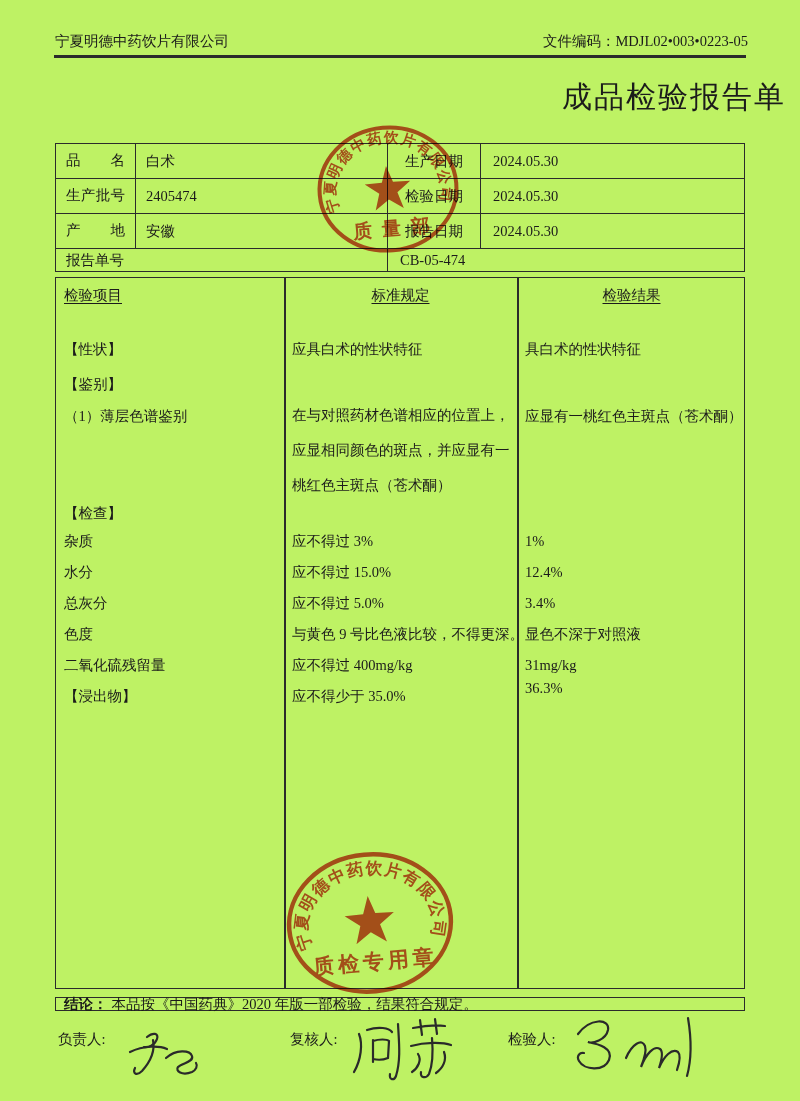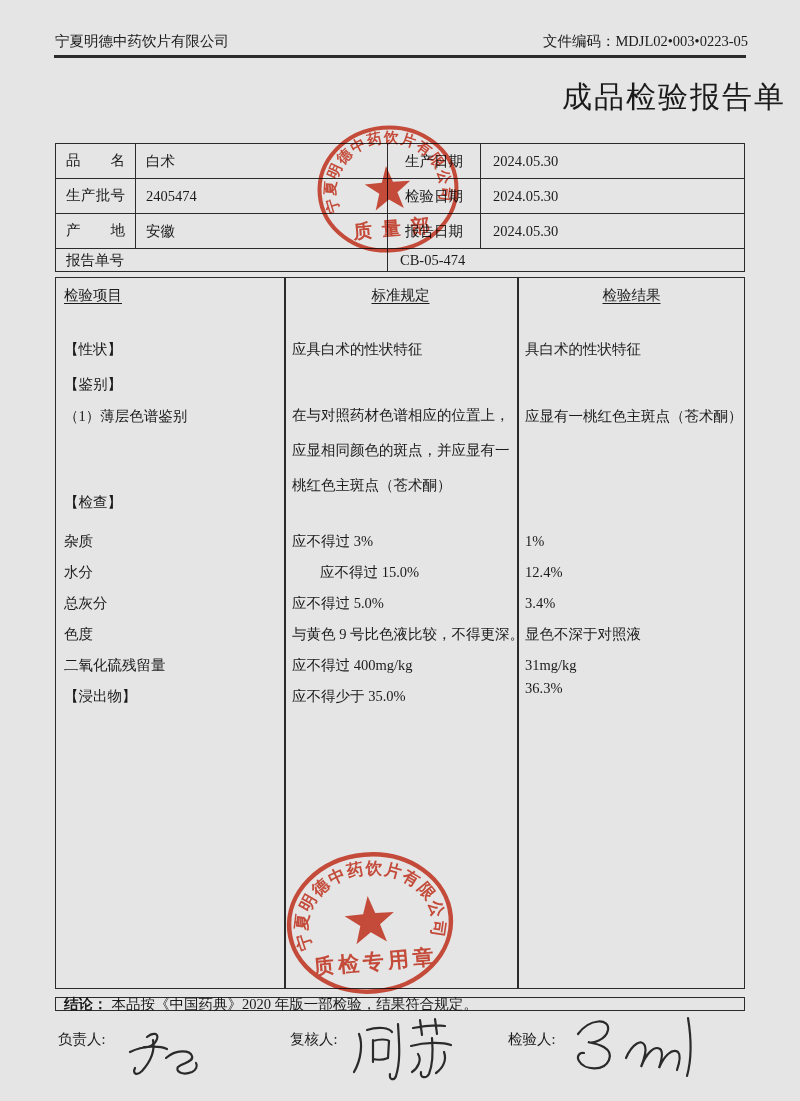--- a/index.html
+++ b/index.html
@@ -1,17 +1,17 @@
 <!DOCTYPE html>
 <html><head>
 <meta charset="utf-8">
 <style>
   html,body{margin:0;padding:0;background:#ffffff;}
   .page{
-    position:relative;width:800px;height:1101px;background:#e5e5e5;overflow:hidden;
+    position:relative;width:800px;height:1101px;background:#bef264;overflow:hidden;
     font-family:"Liberation Serif","DejaVu Serif",serif;color:#1b1b1b;
   }
   .abs{position:absolute;}
   
   .company{left:55px;top:32px;font-size:14.5px;white-space:nowrap;}
   .doccode{right:52px;top:32px;font-size:14.5px;white-space:nowrap;}
   .rule{left:54px;top:55px;width:692px;height:3px;background:#2b2b2b;}
   .title{left:14px;top:77px;width:772px;text-align:right;font-size:30px;font-weight:normal;letter-spacing:2px;}
   
   .info{
@@ -94,28 +94,28 @@
     <div class="cl c1" style="top:55px;">【性状】</div>
     <div class="cl c2" style="top:55px;">应具白术的性状特征</div>
     <div class="cl c3" style="top:55px;">具白术的性状特征</div>
 
     <div class="cl c1" style="top:90px;">【鉴别】</div>
 
     <div class="cl c1" style="top:122px;">（1）薄层色谱鉴别</div>
     <div class="c2p" style="top:120px;">在与对照药材色谱相应的位置上，应显相同颜色的斑点，并应显有一桃红色主斑点（苍术酮）</div>
     <div class="cl c3" style="top:122px;">应显有一桃红色主斑点（苍术酮）</div>
 
-    <div class="cl c1" style="top:208px;">【检查】</div>
+    <div class="cl c1" style="top:219px;">【检查】</div>
 
     <div class="cl c1" style="top:247px;">杂质</div>
     <div class="cl c2" style="top:247px;">应不得过 3%</div>
     <div class="cl c3" style="top:247px;">1%</div>
 
     <div class="cl c1" style="top:278px;">水分</div>
-    <div class="cl c2" style="top:278px;margin-left:28px;">应不得过 15.0%</div>
+    <div class="cl c2" style="top:278px;">应不得过 15.0%</div>
     <div class="cl c3" style="top:278px;">12.4%</div>
 
     <div class="cl c1" style="top:309px;">总灰分</div>
     <div class="cl c2" style="top:309px;">应不得过 5.0%</div>
     <div class="cl c3" style="top:309px;">3.4%</div>
 
     <div class="cl c1" style="top:340px;">色度</div>
     <div class="cl c2" style="top:340px;">与黄色 9 号比色液比较，不得更深。</div>
     <div class="cl c3" style="top:340px;">显色不深于对照液</div>
 

